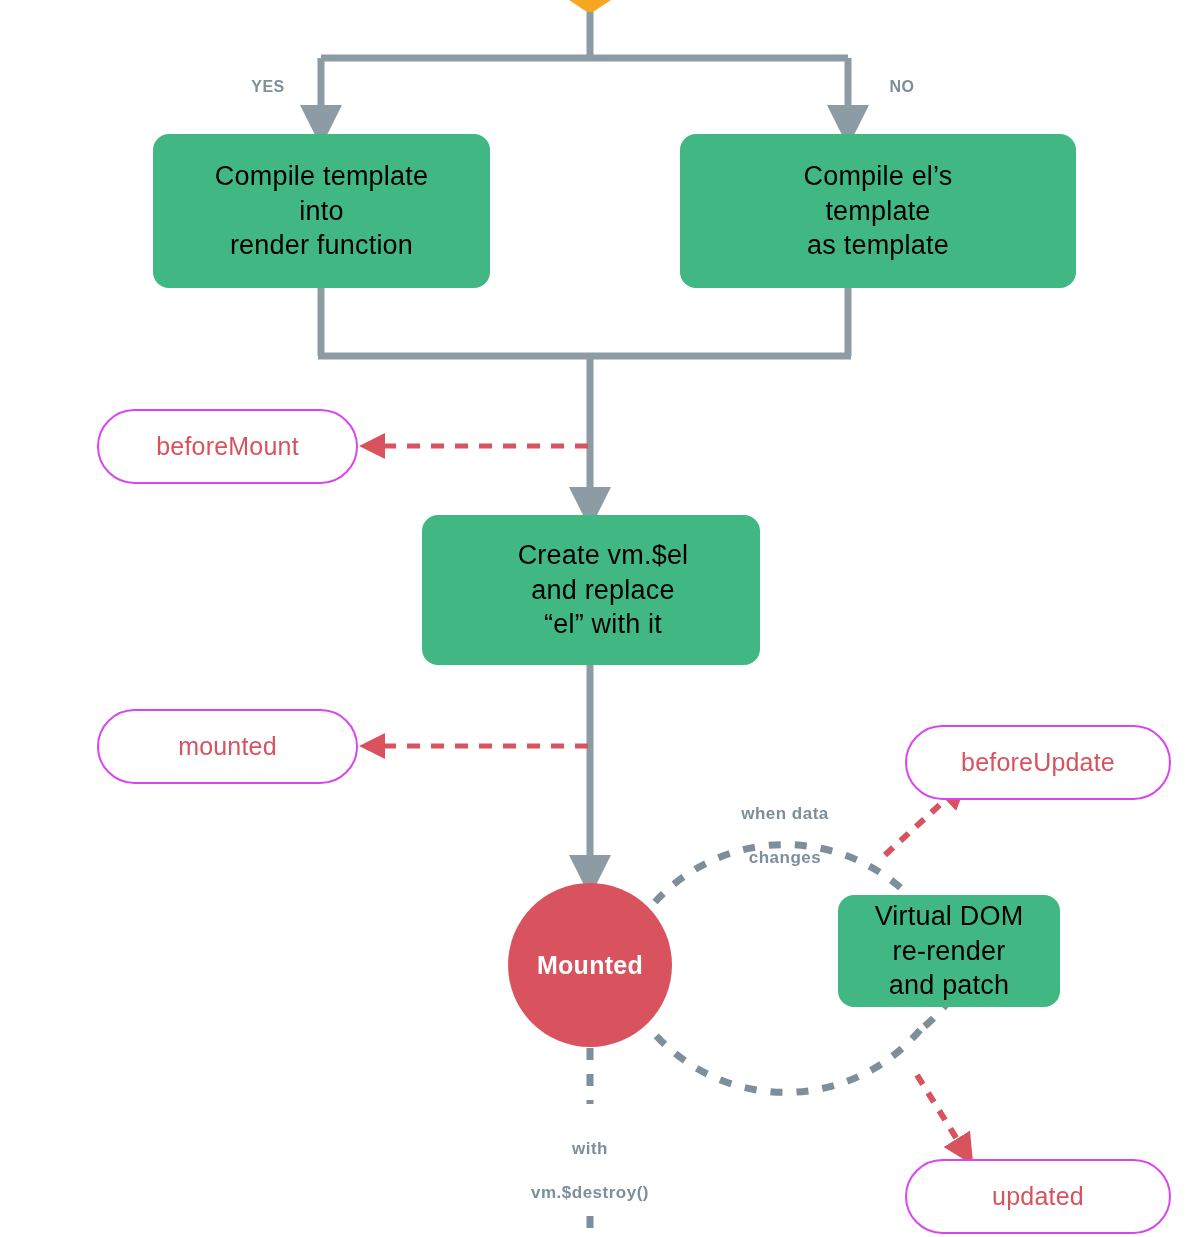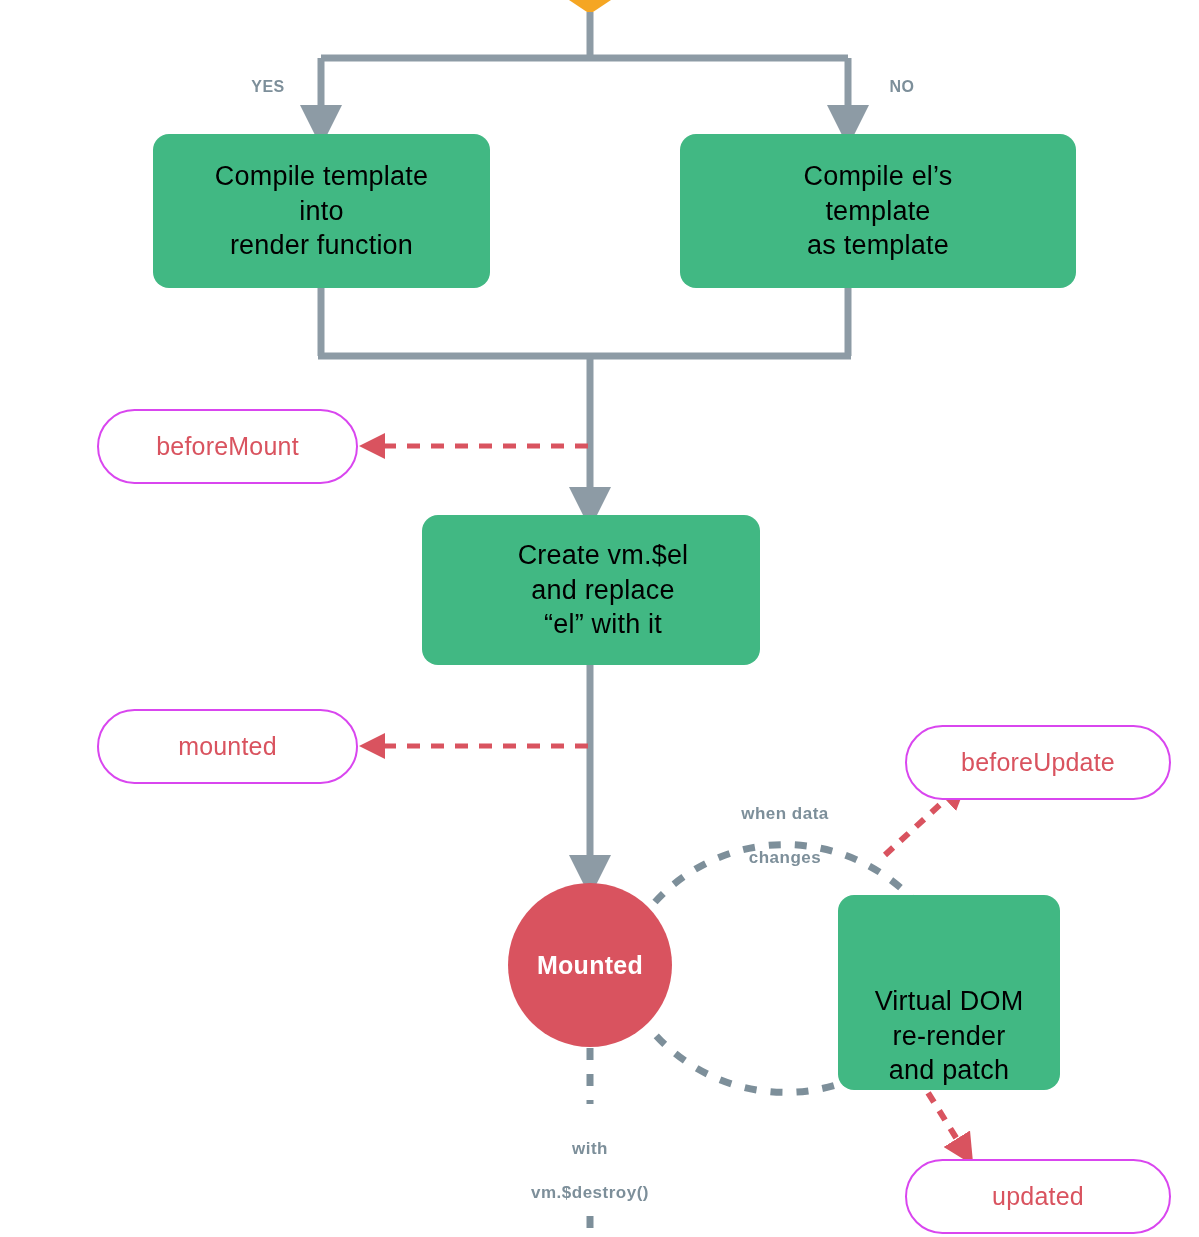--- a/index.html
+++ b/index.html
@@ -175,21 +175,21 @@
 
   <div class="edge-label loop-label" style="left:690px; top:781px; width:190px;">
     <span class="txt-line">when data</span>
     <span class="txt-line">changes</span>
   </div>
 
   <div class="node state-circle" style="left:508px; top:883px; width:164px; height:164px;">
     <span>Mounted</span>
   </div>
 
-  <div class="node green-box" style="left:838px; top:895px; width:222px; height:195px;align-items:flex-end;">
+  <div class="node green-box" style="left:838px; top:895px; width:222px; height:112px;">
     <div class="lines">
       <span class="txt-line">Virtual DOM</span>
       <span class="txt-line">re-render</span>
       <span class="txt-line">and patch</span>
     </div>
   </div>
 
   <div class="edge-label loop-label" style="left:468px; top:1116px; width:244px;">
     <span class="txt-line">with</span>
     <span class="txt-line">vm.$destroy()</span>

